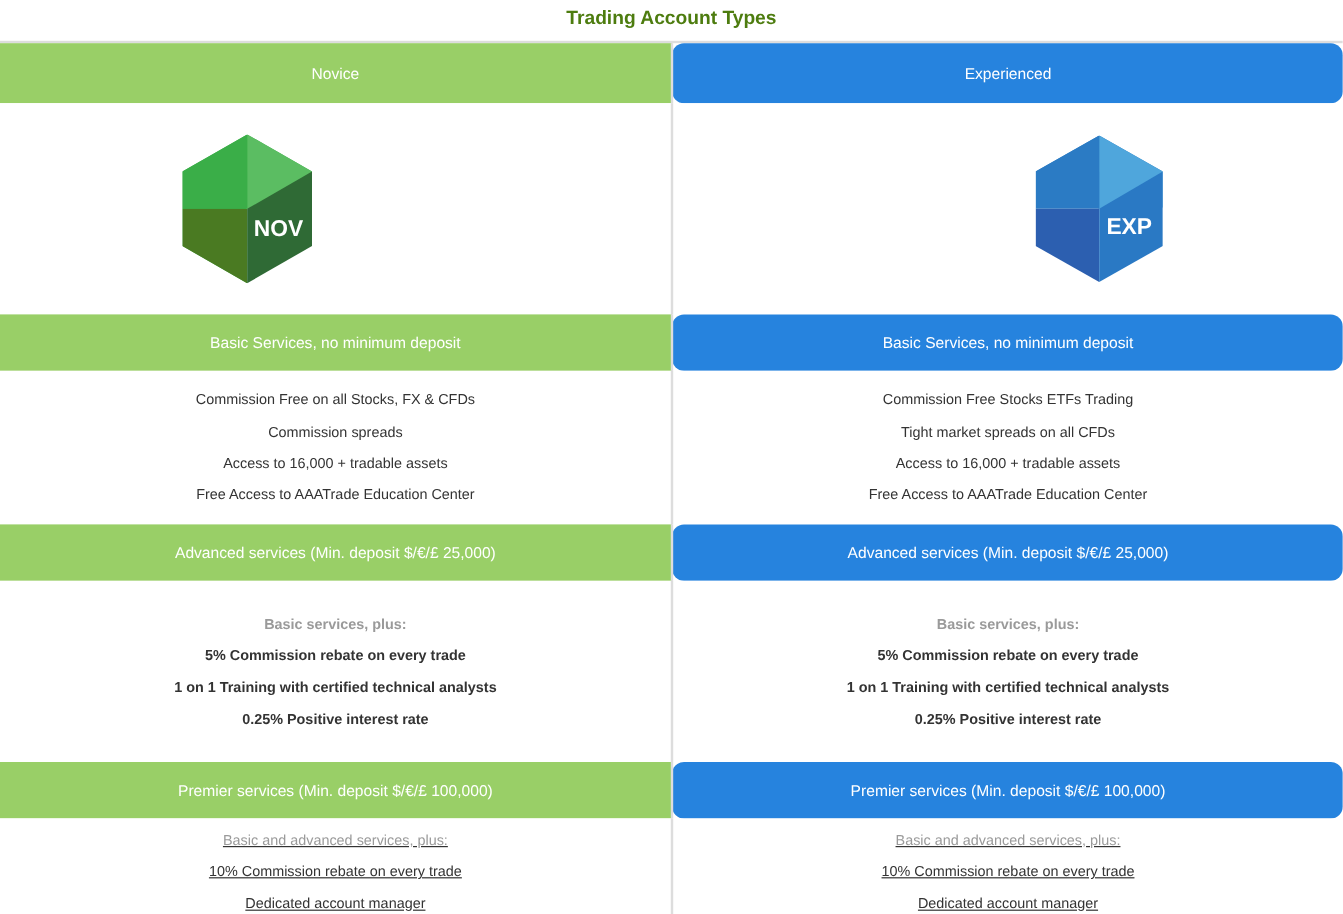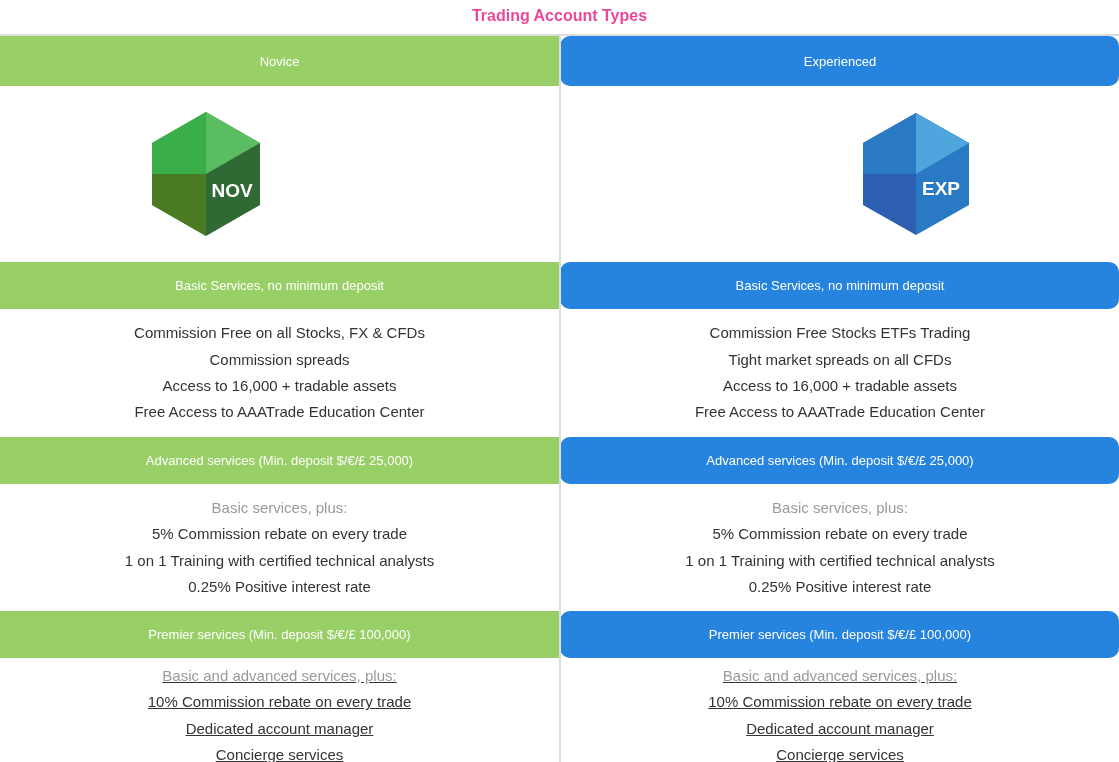--- a/index.html
+++ b/index.html
@@ -1,35 +1,35 @@
 <!DOCTYPE html>
 <html><head>
 <meta charset="utf-8">
 <style>
   html, body { margin:0; padding:0; background:#ffffff; }
   body { width:1119px; height:762px; overflow:hidden; font-family:"Liberation Sans", "DejaVu Sans", sans-serif; }
   .title {
     height:36px; line-height:32px; text-align:center;
-    font-size:16px; font-weight:bold; color:#ec4899;
+    font-size:16px; font-weight:bold; color:#4d7c0f;
     border-bottom:2px solid #dddddd; box-sizing:border-box;
   }
   table.grid { border-collapse:collapse; width:1119px; table-layout:fixed; }
   table.grid td { padding:0; text-align:center; vertical-align:middle; }
   td.col-left { width:559px; border-right:2px solid #dddddd; }
   td.col-right { width:558px; }
   .hdr-green { background:#99cf67; color:#ffffff; }
   .hdr-blue { background:#2683de; color:#ffffff;border-radius:10px; }
   .head-cell { height:50px; font-size:13px; }
   .sec-cell { height:47px; font-size:13px; }
   .logo-cell { height:176px; background:#ffffff; }
-  .list-cell { background:#ffffff; color:#333333; font-size:15px; }
+  .list-cell { background:#ffffff; color:#333333; font-size:12px; }
   .list-cell .line { height:26.3px; line-height:26.3px; }
   .list-cell .muted { color:#9a9a9a; }
   .list-basic { height:128px; }
-  .list-adv { height:127px; }
+  .list-adv { height:151px;font-weight:bold; }
   .list-prem { height:115px;text-decoration:underline; }
   .logo-left { display:block; margin-left:152px; }
   .logo-right { display:block; margin-left:302px; }
 </style>
 </head>
 <body>
 
 <div class="title">Trading Account Types</div>
 
 <table class="grid">

